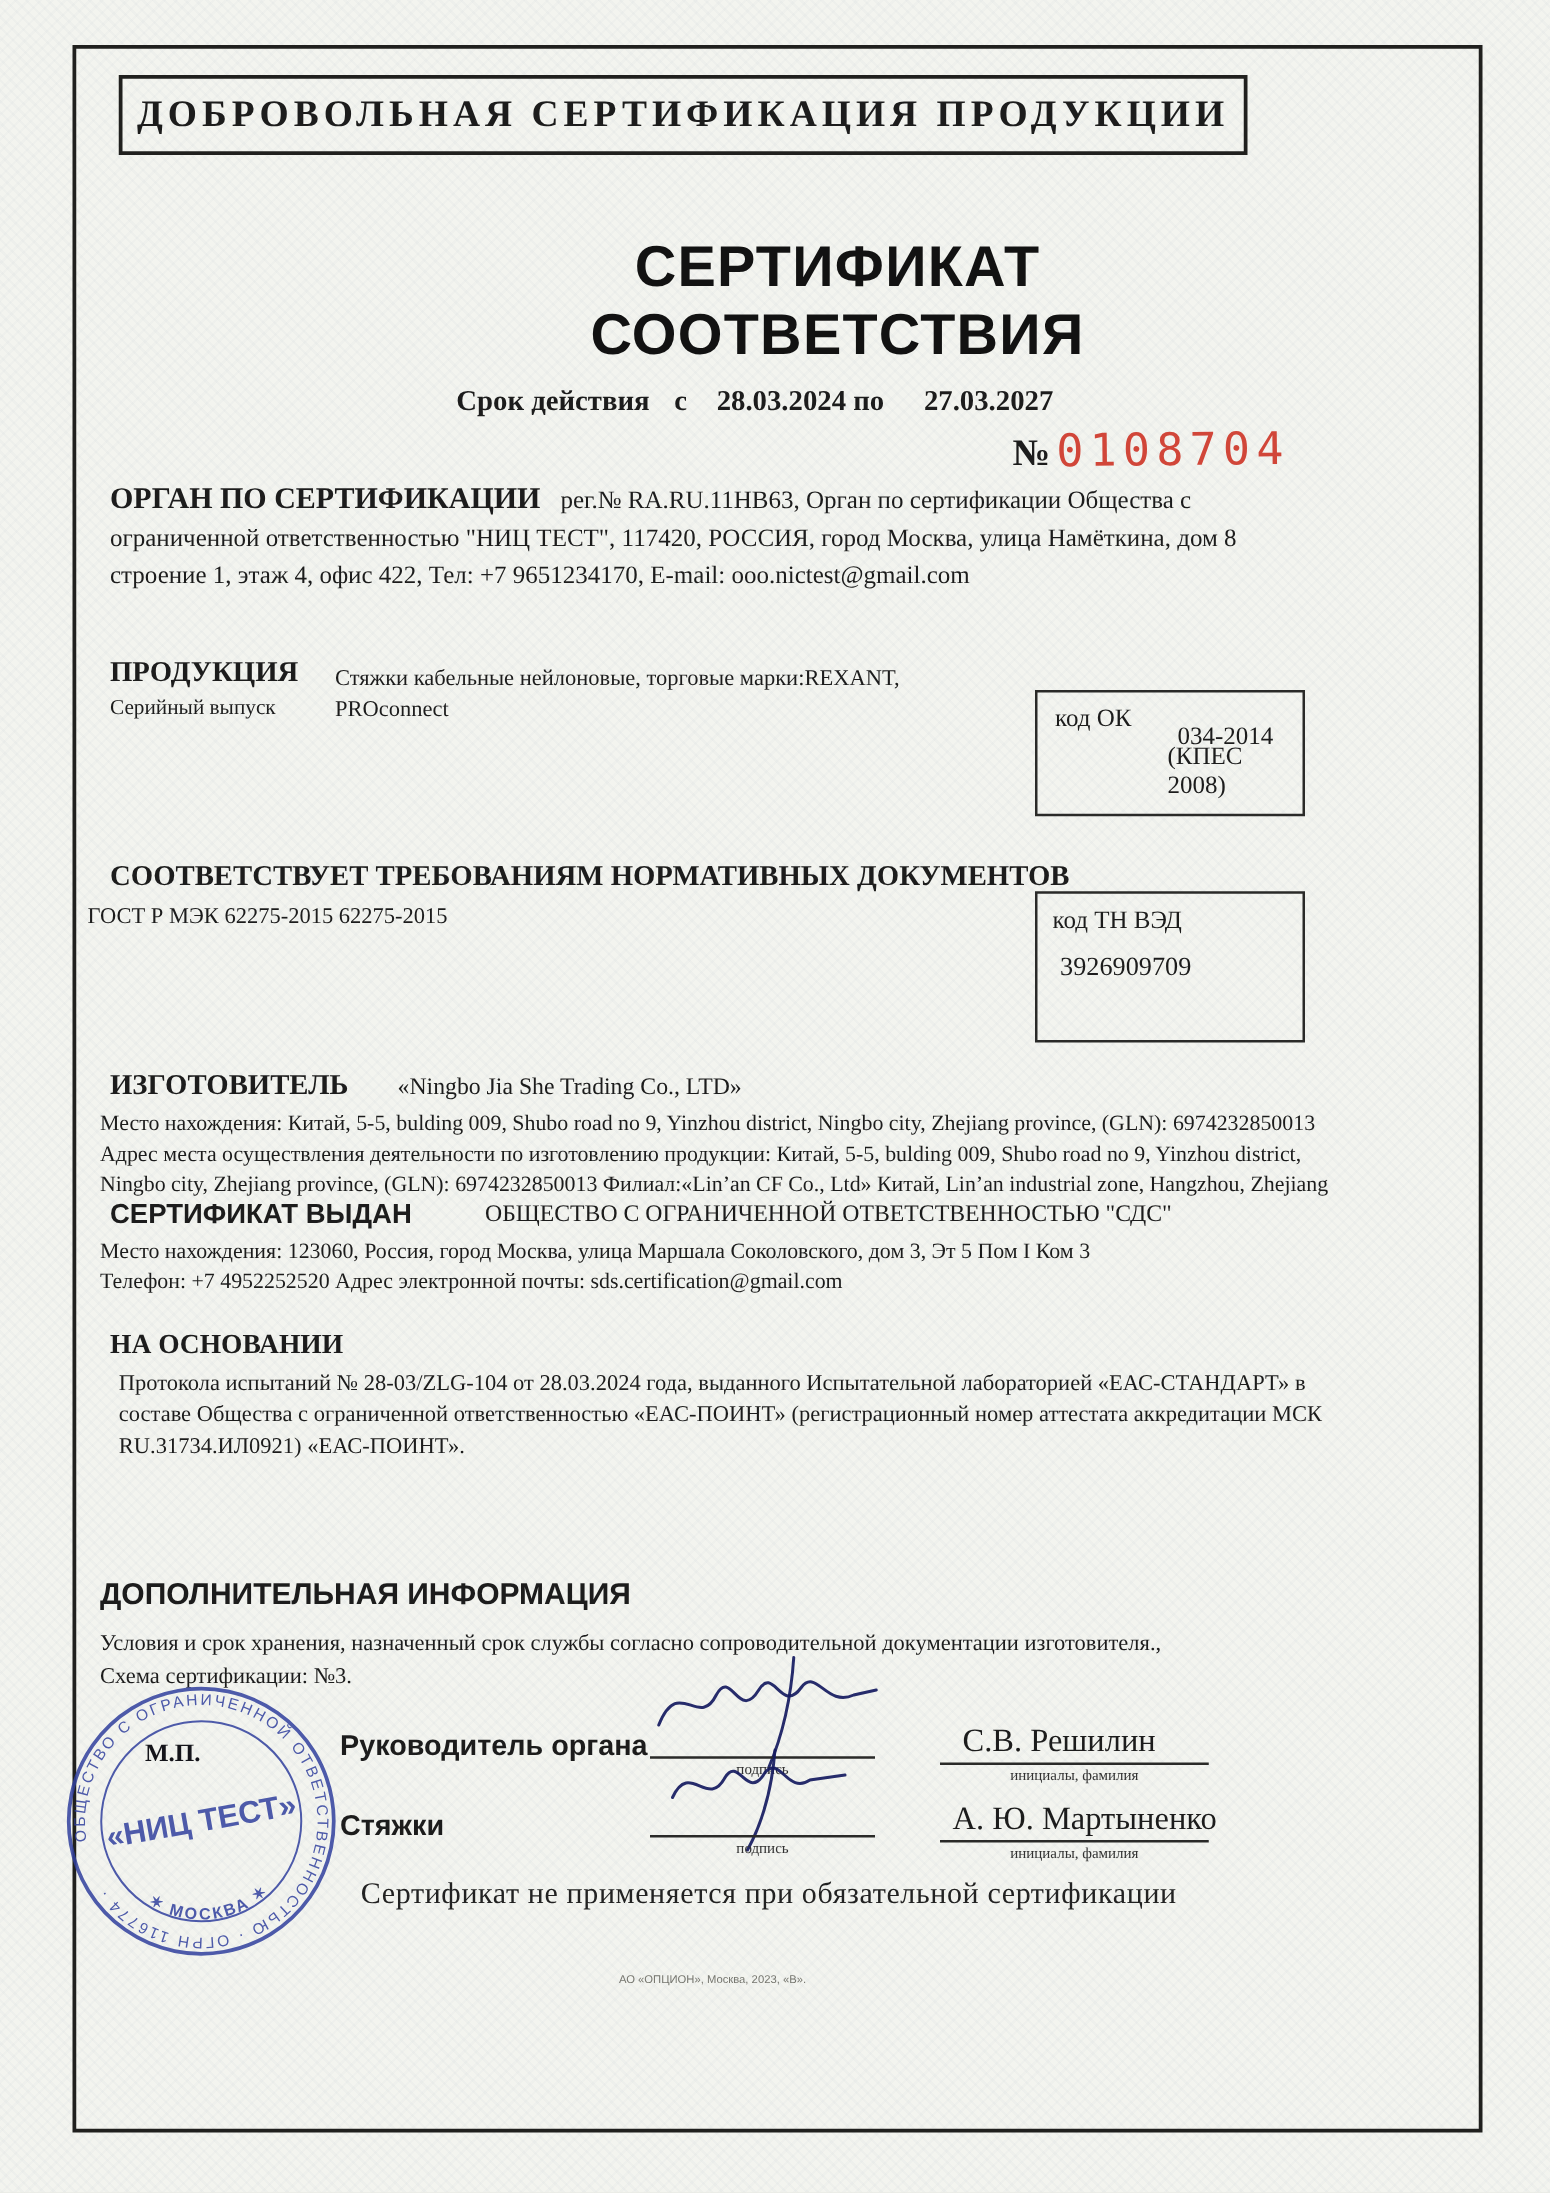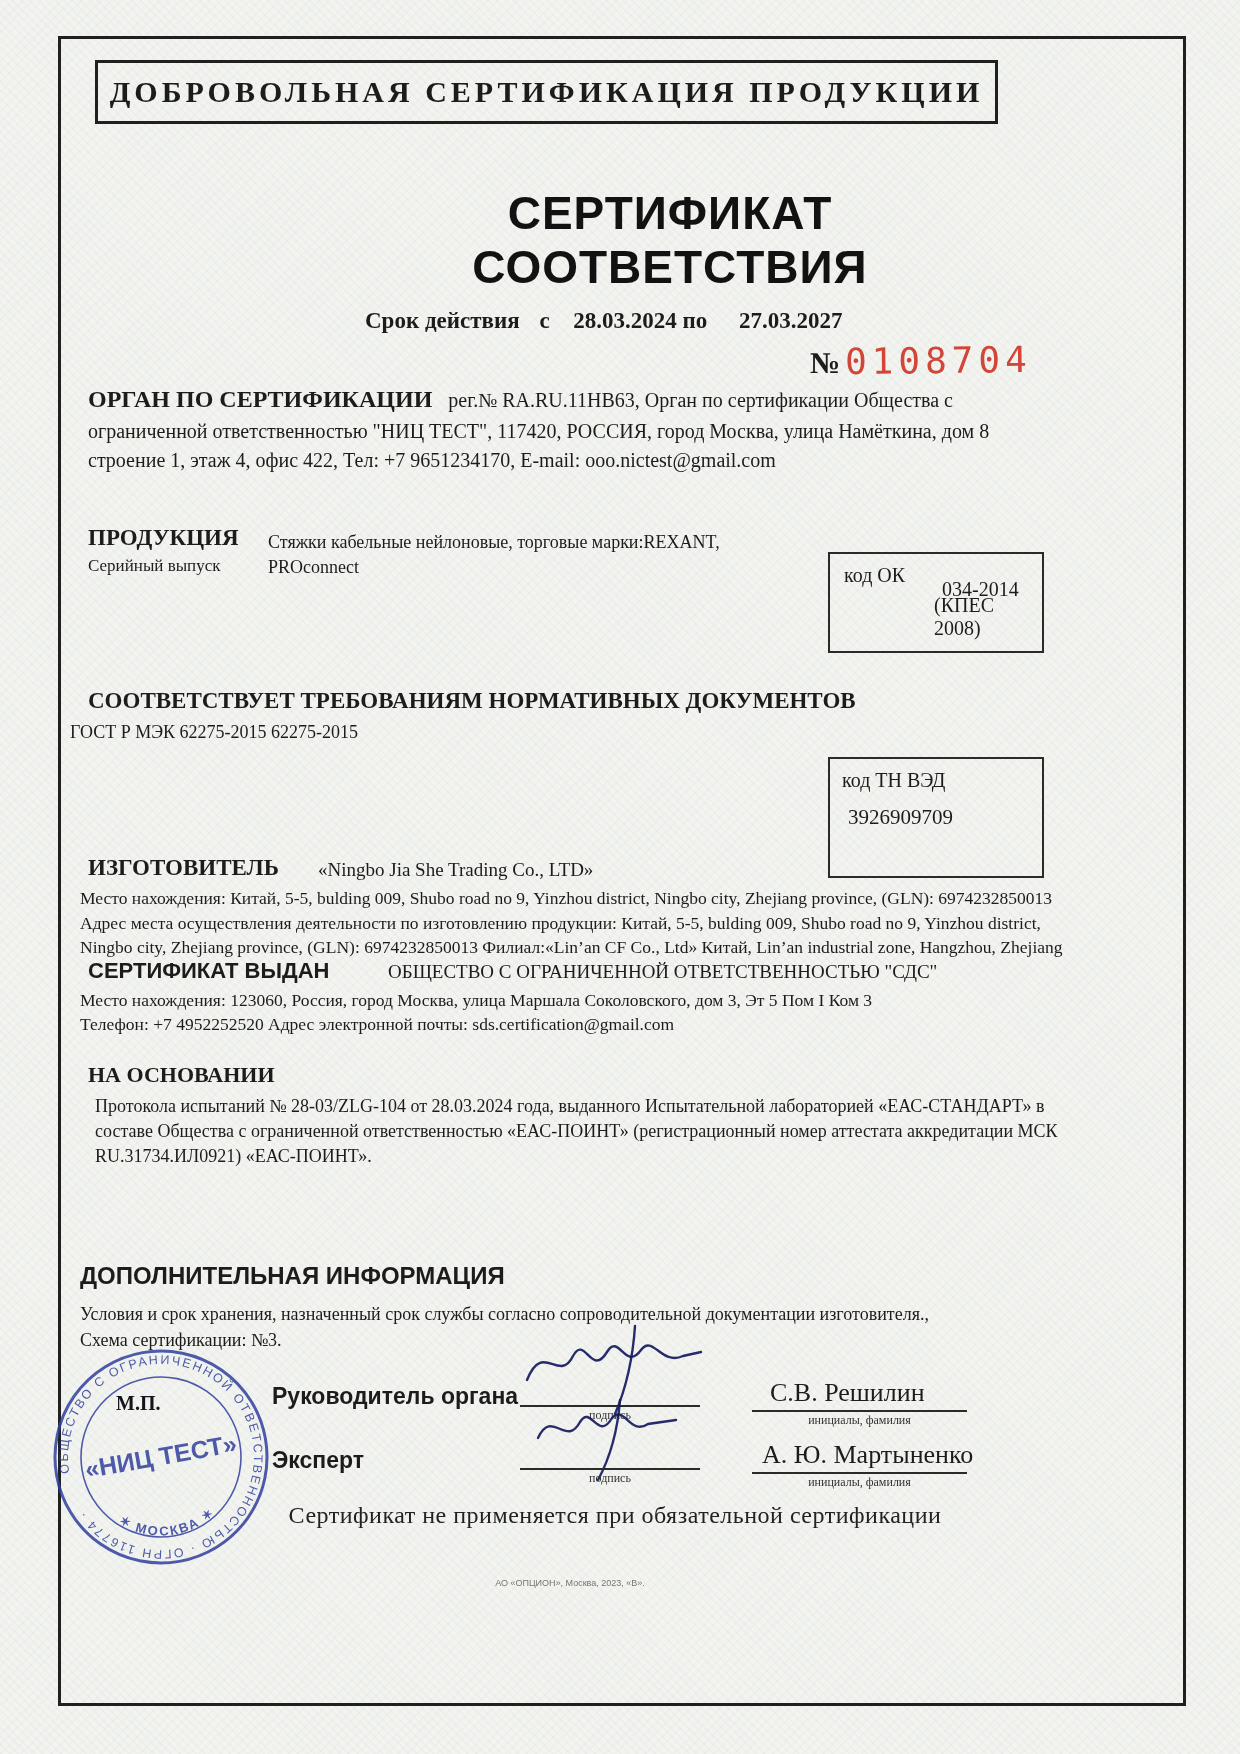--- a/index.html
+++ b/index.html
@@ -25,21 +25,21 @@
   .blank-no{left:810px;top:346px;font-weight:bold;font-size:30px;}
   .blank-num{left:845px;top:340px;font-family:"DejaVu Sans Mono",monospace;font-size:36px;
     letter-spacing:5px;color:#cf382a;transform:rotate(-0.6deg);opacity:.92;}
   .sec-label{font-weight:bold;font-size:23px;white-space:nowrap;}
   .sec-label.sans{font-family:"Liberation Sans",sans-serif;font-size:22px;}
   .small-text{font-size:17.5px;line-height:1.4;}
   .org-par{left:88px;top:382px;width:975px;margin:0;font-size:20px;line-height:1.45;}
   .org-par b{font-size:24px;margin-right:16px;}
   .code-box{border:2.5px solid #2a2a28;}
   .box-ok{left:828px;top:552px;width:212px;height:97px;}
-  .box-tnved{left:828px;top:713px;width:212px;height:117px;margin-top:44px;}
+  .box-tnved{left:828px;top:713px;width:212px;height:117px;}
   .sign-label{font-family:"Liberation Sans",sans-serif;font-weight:bold;font-size:23px;white-space:nowrap;}
   .sig-line{border-top:2px solid #2a2a28;height:0;}
   .caption{font-size:12px;color:#333;text-align:center;}
   .name{font-size:26px;white-space:nowrap;}
   .ink{stroke:#151a60;fill:none;stroke-width:2.4;stroke-linecap:round;opacity:.92;}
   .footer-note{left:200px;top:1502px;width:830px;text-align:center;font-size:24px;letter-spacing:.5px;color:#222;}
   .print-line{left:400px;top:1578px;width:340px;text-align:center;
     font-family:"Liberation Sans",sans-serif;font-size:9px;color:#76766f;}
   .stamp-wrap{left:44px;top:1340px;width:234px;height:234px;opacity:.85;}
   .mp{left:116px;top:1392px;font-size:20px;font-weight:bold;color:#14141a;}
@@ -132,21 +132,21 @@
   <svg class="abs" style="left:515px;top:1318px;" width="200" height="100">
     <path class="ink" d="M12,62 C28,22 44,66 58,38 C70,16 76,60 92,34 C104,14 110,54 126,32 C138,16 146,48 168,38 L186,34"></path>
     <path class="ink" d="M120,8 C118,38 112,68 100,96"></path>
   </svg>
   <div class="abs sig-line" style="left:520px;top:1405px;width:180px;"></div>
   <div class="abs caption" style="left:520px;top:1408px;width:180px;">подпись</div>
   <div class="abs name" style="left:770px;top:1378px;">С.В. Решилин</div>
   <div class="abs sig-line" style="left:752px;top:1410px;width:215px;"></div>
   <div class="abs caption" style="left:752px;top:1413px;width:215px;">инициалы, фамилия</div>
 
-  <div class="abs sign-label" style="left:272px;top:1447px;">Эксперт</div>
+  <div class="abs sign-label" style="left:272px;top:1447px;">Стяжки</div>
   <svg class="abs" style="left:528px;top:1392px;" width="170" height="92">
     <path class="ink" d="M10,46 C24,16 38,56 52,30 C63,12 70,50 84,26 C96,12 102,44 120,32 L148,28"></path>
     <path class="ink" d="M92,8 C90,34 84,62 70,88"></path>
   </svg>
   <div class="abs sig-line" style="left:520px;top:1468px;width:180px;"></div>
   <div class="abs caption" style="left:520px;top:1471px;width:180px;">подпись</div>
   <div class="abs name" style="left:762px;top:1440px;">А. Ю. Мартыненко</div>
   <div class="abs sig-line" style="left:752px;top:1472px;width:215px;"></div>
   <div class="abs caption" style="left:752px;top:1475px;width:215px;">инициалы, фамилия</div>
 

